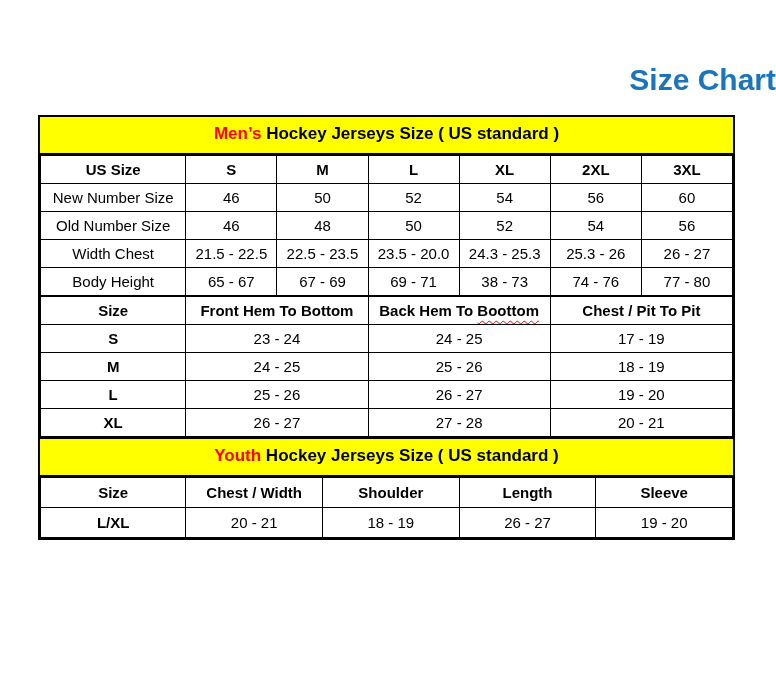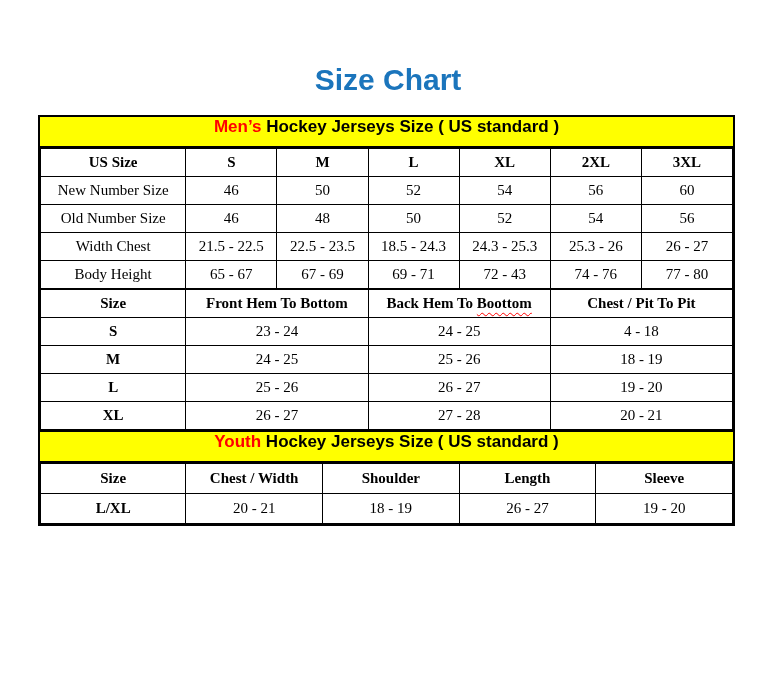--- a/index.html
+++ b/index.html
@@ -16,47 +16,46 @@
   }
   body {
     width: 776px;
     height: 692px;
     overflow: hidden;
     font-family: "Liberation Sans", sans-serif;
     color: #000;
   }
   .page-title {
     margin: 62px 0 0 0;
-    text-align: center;
+    text-align: right;
     font-size: 30px;
     line-height: 36px;
     font-weight: 700;
     color: var(--title-blue);
   }
   .chart-wrap {
     margin: 17px 41px 0 38px;
     border: 2px solid var(--line);
   }
   .band {
     background: var(--band-bg);
     text-align: center;
     font-size: 17px;
     font-weight: 700;
-    padding: 0 0 9px 0;
+    padding: 7px 0 9px 0;
     border-bottom: 2px solid var(--line);
   }
   .section + .section .band {
     border-top: 2px solid var(--line);
   }
   .band .hl { color: var(--accent-red); }
   table {
     width: 100%;
     border-collapse: collapse;
     table-layout: fixed;
-    font-family: Liberation Serif, serif;
   }
   th, td {
     border: 1px solid var(--line);
     text-align: center;
     vertical-align: middle;
     font-size: 15px;
     height: 28px;
     padding: 0 2px;
     overflow: hidden;
     white-space: nowrap;
@@ -121,31 +120,31 @@
             <td>48</td>
             <td>50</td>
             <td>52</td>
             <td>54</td>
             <td>56</td>
           </tr>
           <tr>
             <td>Width Chest</td>
             <td>21.5 - 22.5</td>
             <td>22.5 - 23.5</td>
-            <td>18.5 - 24.3</td>
+            <td>23.5 - 20.0</td>
             <td>24.3 - 25.3</td>
             <td>25.3 - 26</td>
             <td>26 - 27</td>
           </tr>
           <tr>
             <td>Body Height</td>
             <td>65 - 67</td>
             <td>67 - 69</td>
             <td>69 - 71</td>
-            <td>72 - 43</td>
+            <td>38 - 73</td>
             <td>74 - 76</td>
             <td>77 - 80</td>
           </tr>
         </tbody>
       </table>
   </div>
 
   <div class="section">
     <table class="women-table">
       <colgroup>
@@ -160,21 +159,21 @@
             <th>Front Hem To Bottom</th>
             <th>Back Hem To <span class="squiggle">Boottom</span></th>
             <th>Chest / Pit To Pit</th>
           </tr>
         </thead>
         <tbody>
           <tr>
             <td class="bold">S</td>
             <td>23 - 24</td>
             <td>24 - 25</td>
-            <td>4 - 18</td>
+            <td>17 - 19</td>
           </tr>
           <tr>
             <td class="bold">M</td>
             <td>24 - 25</td>
             <td>25 - 26</td>
             <td>18 - 19</td>
           </tr>
           <tr>
             <td class="bold">L</td>
             <td>25 - 26</td>

